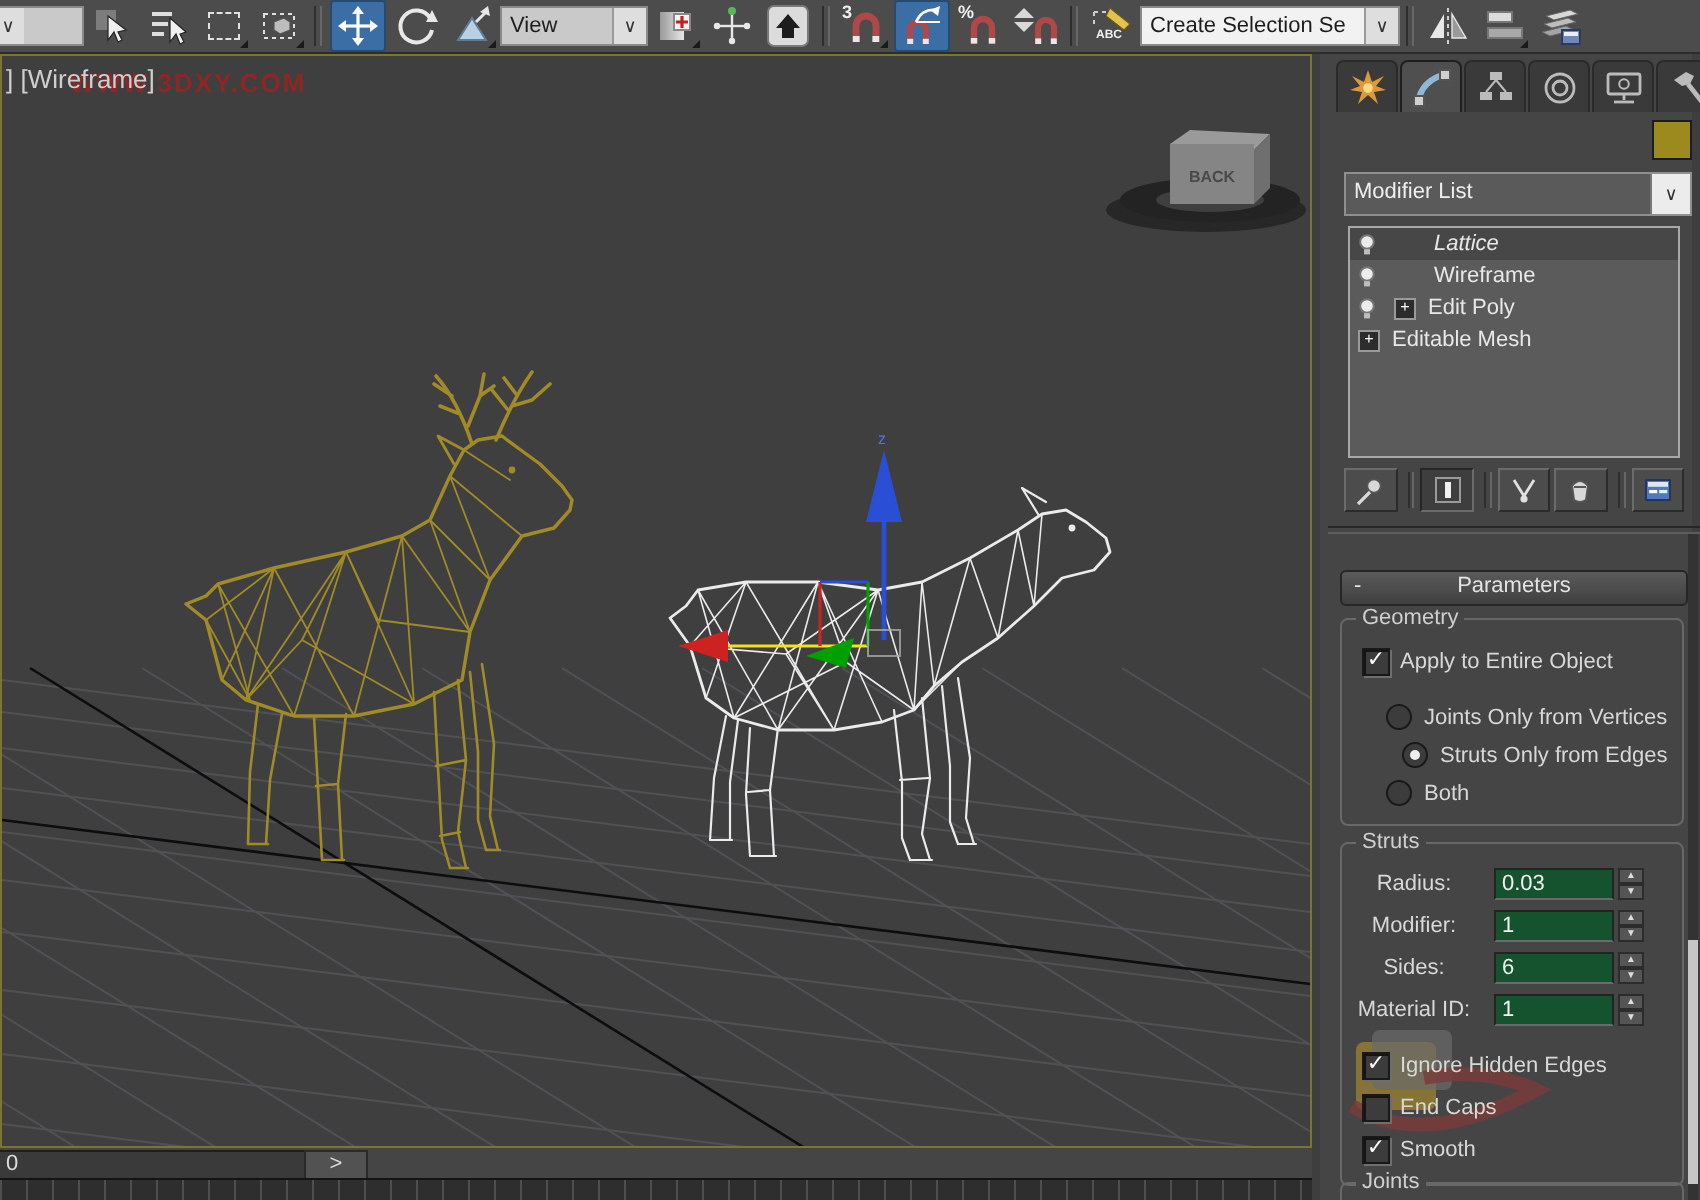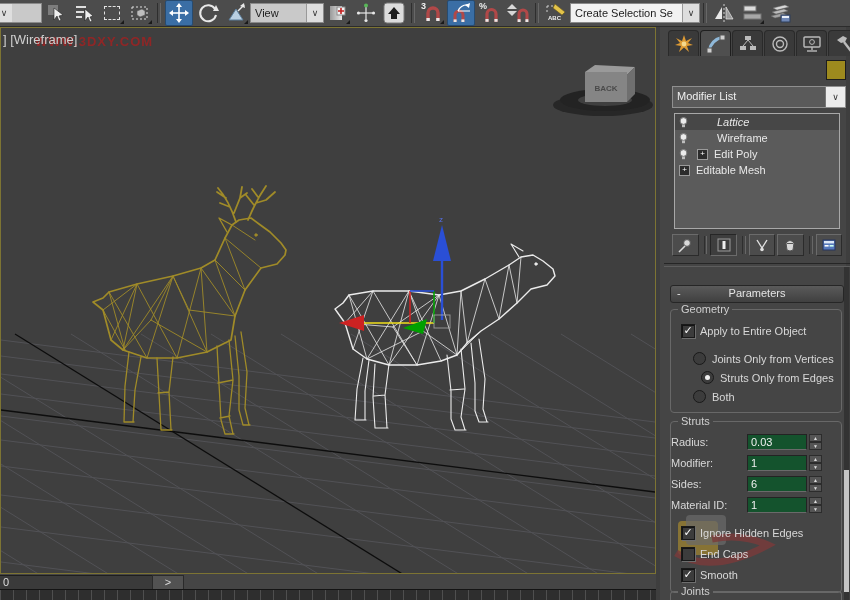--- a/index.html
+++ b/index.html
@@ -87,21 +87,21 @@
   .chkrow{position:absolute;display:flex;align-items:center}
   .chk{width:12px;height:12px;background:#3c3c3c;border:1px solid #191919;box-shadow:inset 1px 1px 0 #141414, 1px 1px 0 #6e6e6e;
        color:#fff;font-size:11px;line-height:11px;text-align:center;margin-right:5px;flex:0 0 auto}
   .radrow{position:absolute;display:flex;align-items:center}
   .rad{width:11px;height:11px;border-radius:50%;background:#3c3c3c;border:1px solid #191919;
        margin-right:6px;display:flex;align-items:center;justify-content:center;flex:0 0 auto}
   .rad .dot{width:5px;height:5px;border-radius:50%;background:#efefef}
   .clabel{color:#d8d8d8;white-space:nowrap}
 
   .sprow{position:absolute;height:16px;display:flex;align-items:center;width:160px}
-  .splabel{width:72px;text-align:left;padding-right:4px;color:#d8d8d8;flex:0 0 auto}
+  .splabel{width:72px;text-align:center;padding-right:4px;color:#d8d8d8;flex:0 0 auto}
   .spfield{width:52px;height:14px;background:#14532d;border:1px solid #232323;border-bottom-color:#6a6a6a;
            color:#f0f0f0;padding:0 3px;line-height:14px;flex:0 0 auto}
   .spinner{width:13px;height:16px;display:flex;flex-direction:column;margin-left:2px;flex:0 0 auto}
   .spup,.spdn{flex:1;background:#555;border:1px solid #2c2c2c;color:#ddd;font-size:5px;
               line-height:6px;text-align:center}
 
   #scrolltrack{position:absolute;left:184px;top:240px;width:5px;height:333px;background:#333}
   #scrollthumb{position:absolute;left:184px;top:443px;width:5px;height:122px;background:#c6c6c6}
 
   #panellogo{position:absolute;left:12px;top:478px;width:120px;height:64px;opacity:.5;pointer-events:none}

